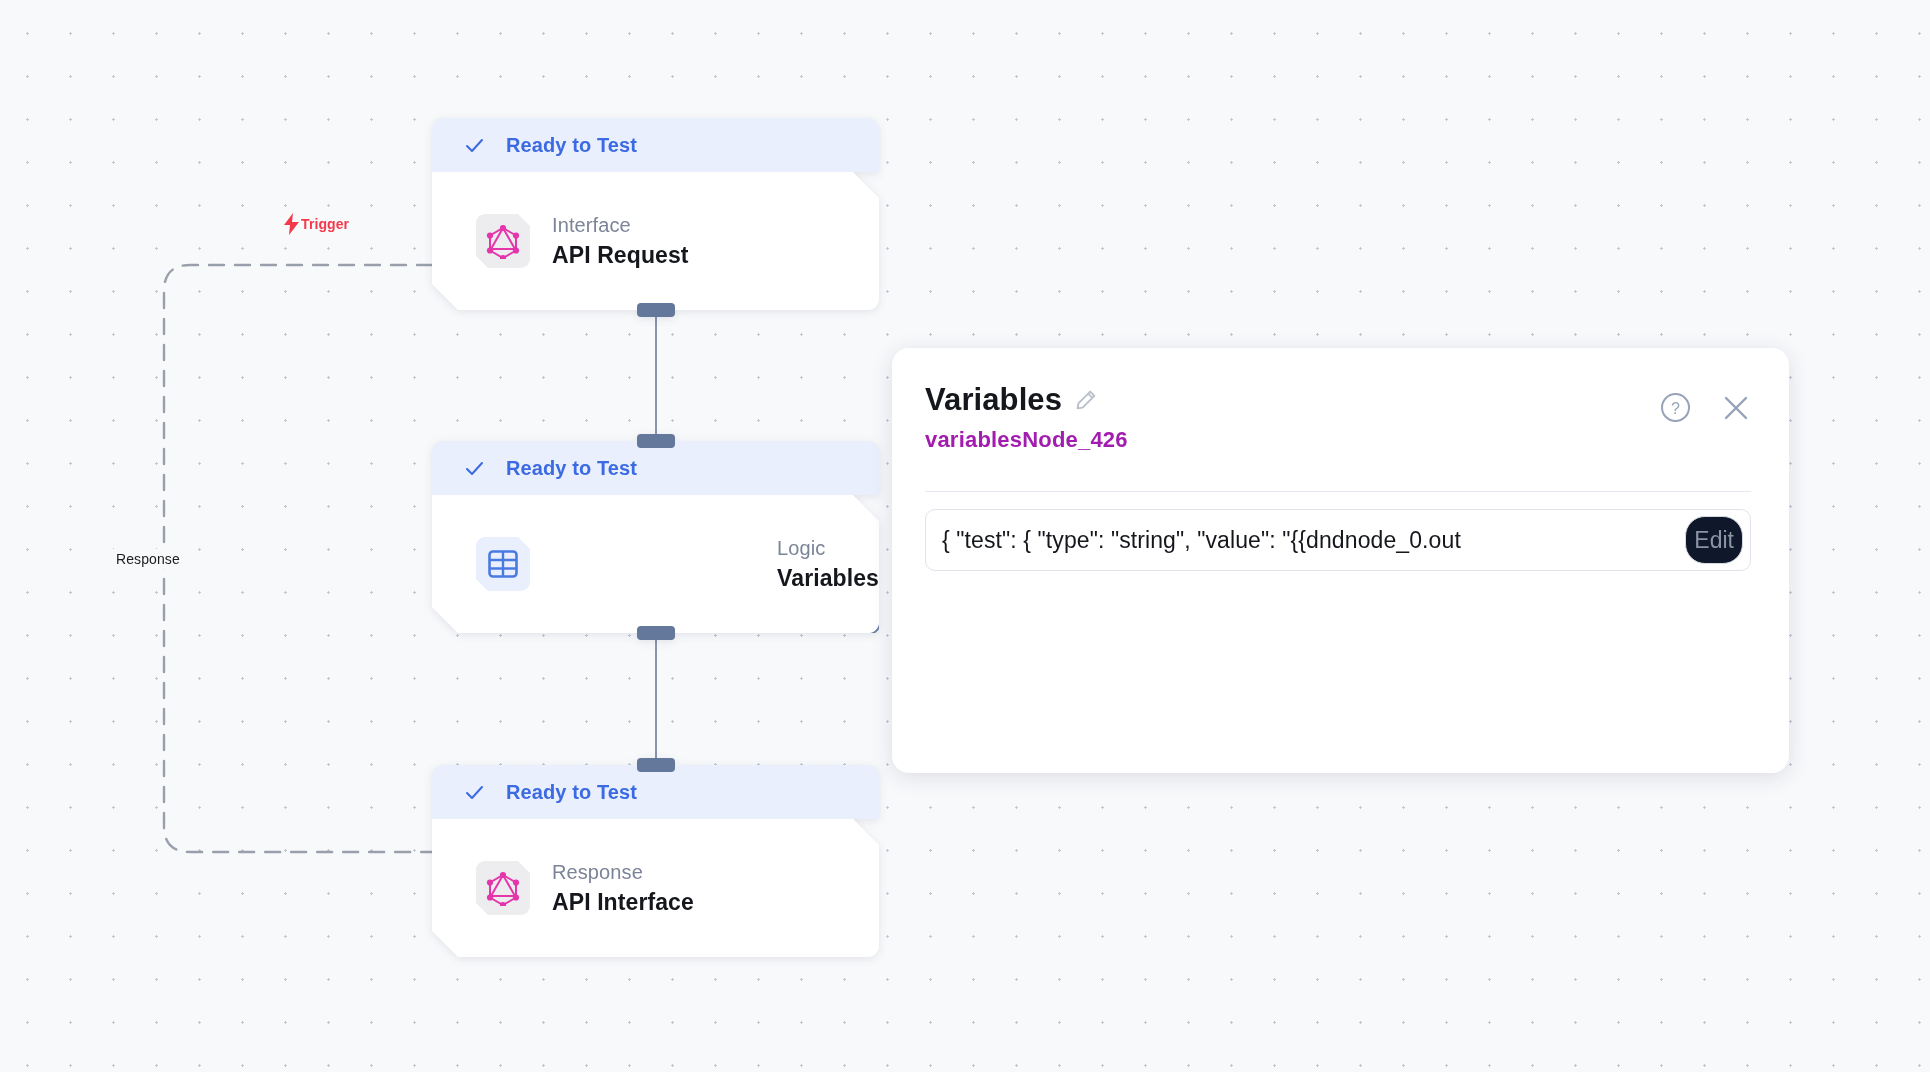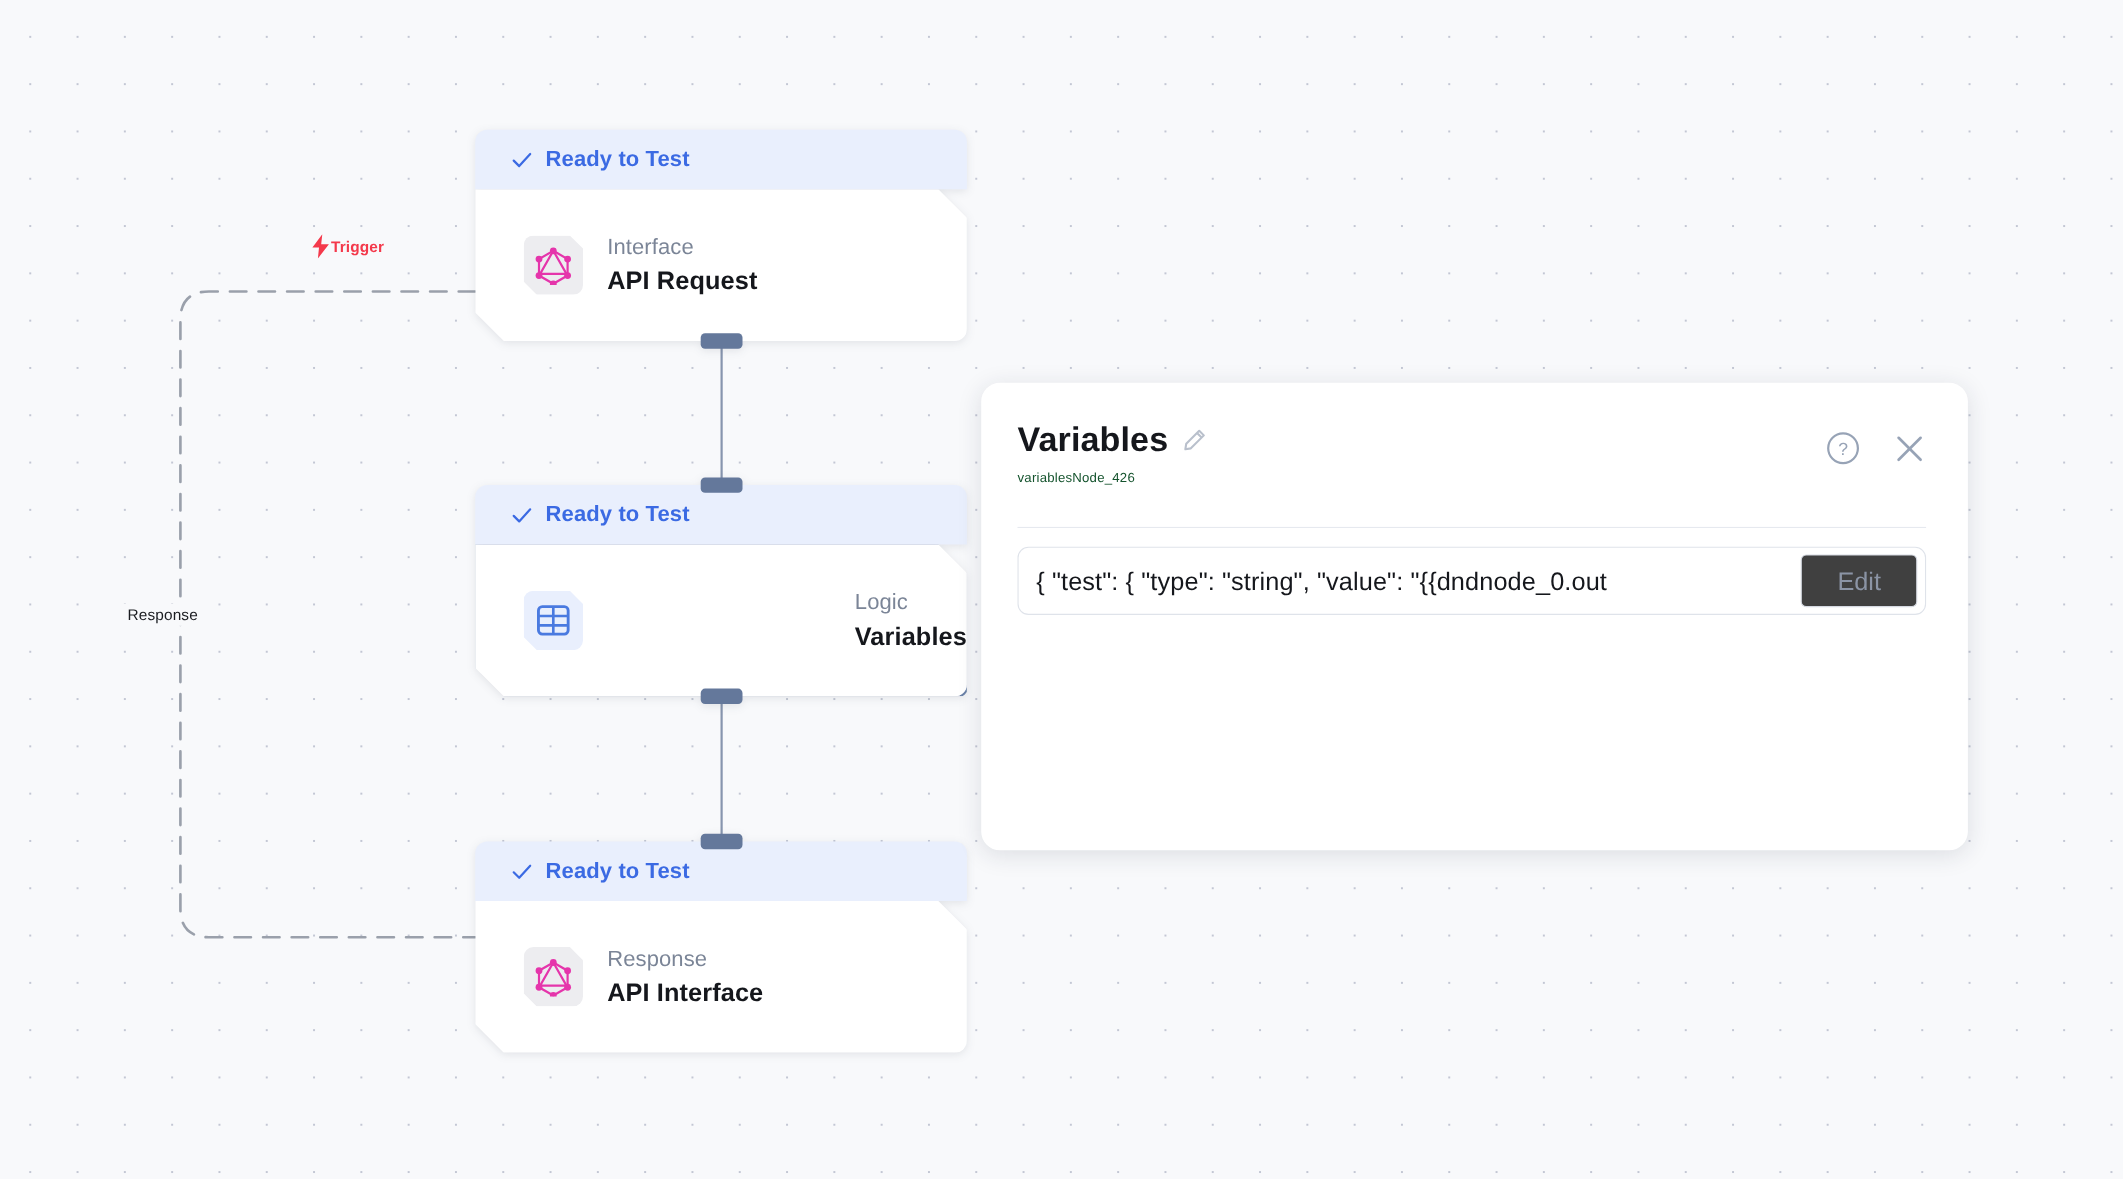--- a/index.html
+++ b/index.html
@@ -60,21 +60,21 @@
     filter: drop-shadow(0 2px 4px rgba(30,41,59,.10));
   }
 
   .node-status {
     height: 54px;
     background: #e9effd;
     border-radius: 11px 11px 0 0;
     display: flex;
     align-items: center;
     padding-left: 33px;
-    gap: 12px;
+    gap: 22px;
     color: #3b6ae3;
     font-size: 20px;
     font-weight: 700;
     letter-spacing: .1px;
   }
   .check-icon { display: block; }
 
   .node-body {
     background: #ffffff;
     border-radius: 0 0 11px 11px;
@@ -168,23 +168,24 @@
     align-items: center;
     gap: 13px;
   }
   .panel-title {
     font-size: 31px;
     font-weight: 700;
     color: #15171c;
     letter-spacing: .1px;
   }
   .panel-subtitle {
-    font-size: 12px;
-    color: #14532d;
+    font-size: 22px;
+    color: #a21caf;
     letter-spacing: .2px;
+    font-weight: bold;
   }
 
   .panel-actions {
     display: flex;
     align-items: center;
     gap: 30px;
     padding-top: 10px;
   }
   .icon-btn {
     background: none;
@@ -235,24 +236,24 @@
     white-space: nowrap;
     overflow: hidden;
     letter-spacing: .1px;
   }
   .edit-btn {
     position: absolute;
     right: 7px;
     top: 50%;
     transform: translateY(-50%);
     height: 48px;
-    padding: 0 32px;
-    background: #404040;
+    padding: 0 8px;
+    background: #0f172a;
     border: 1px solid #d6dae2;
-    border-radius: 5px;
+    border-radius: 20px;
     color: #8b94a5;
     font-size: 23px;
     font-family: "Liberation Sans", sans-serif;
     cursor: pointer;
   }
 </style>
 </head>
 <body>
 
 <div id="canvas">

